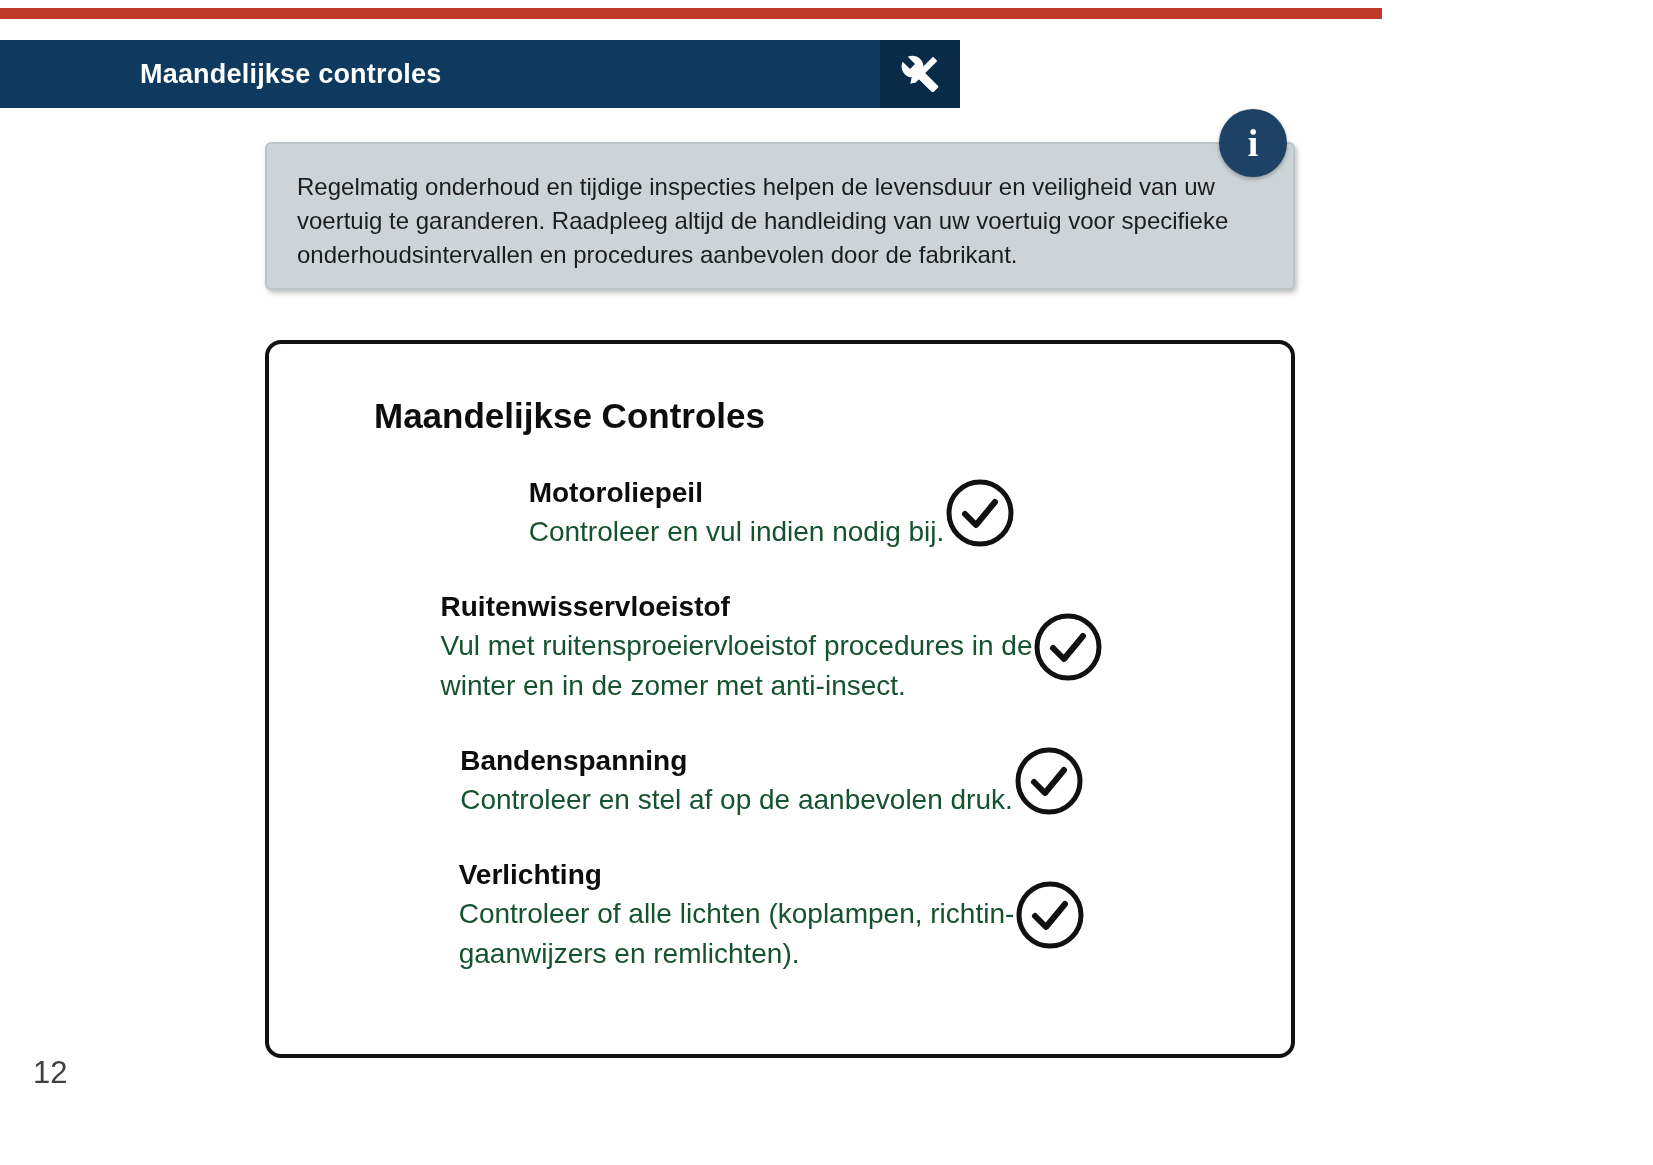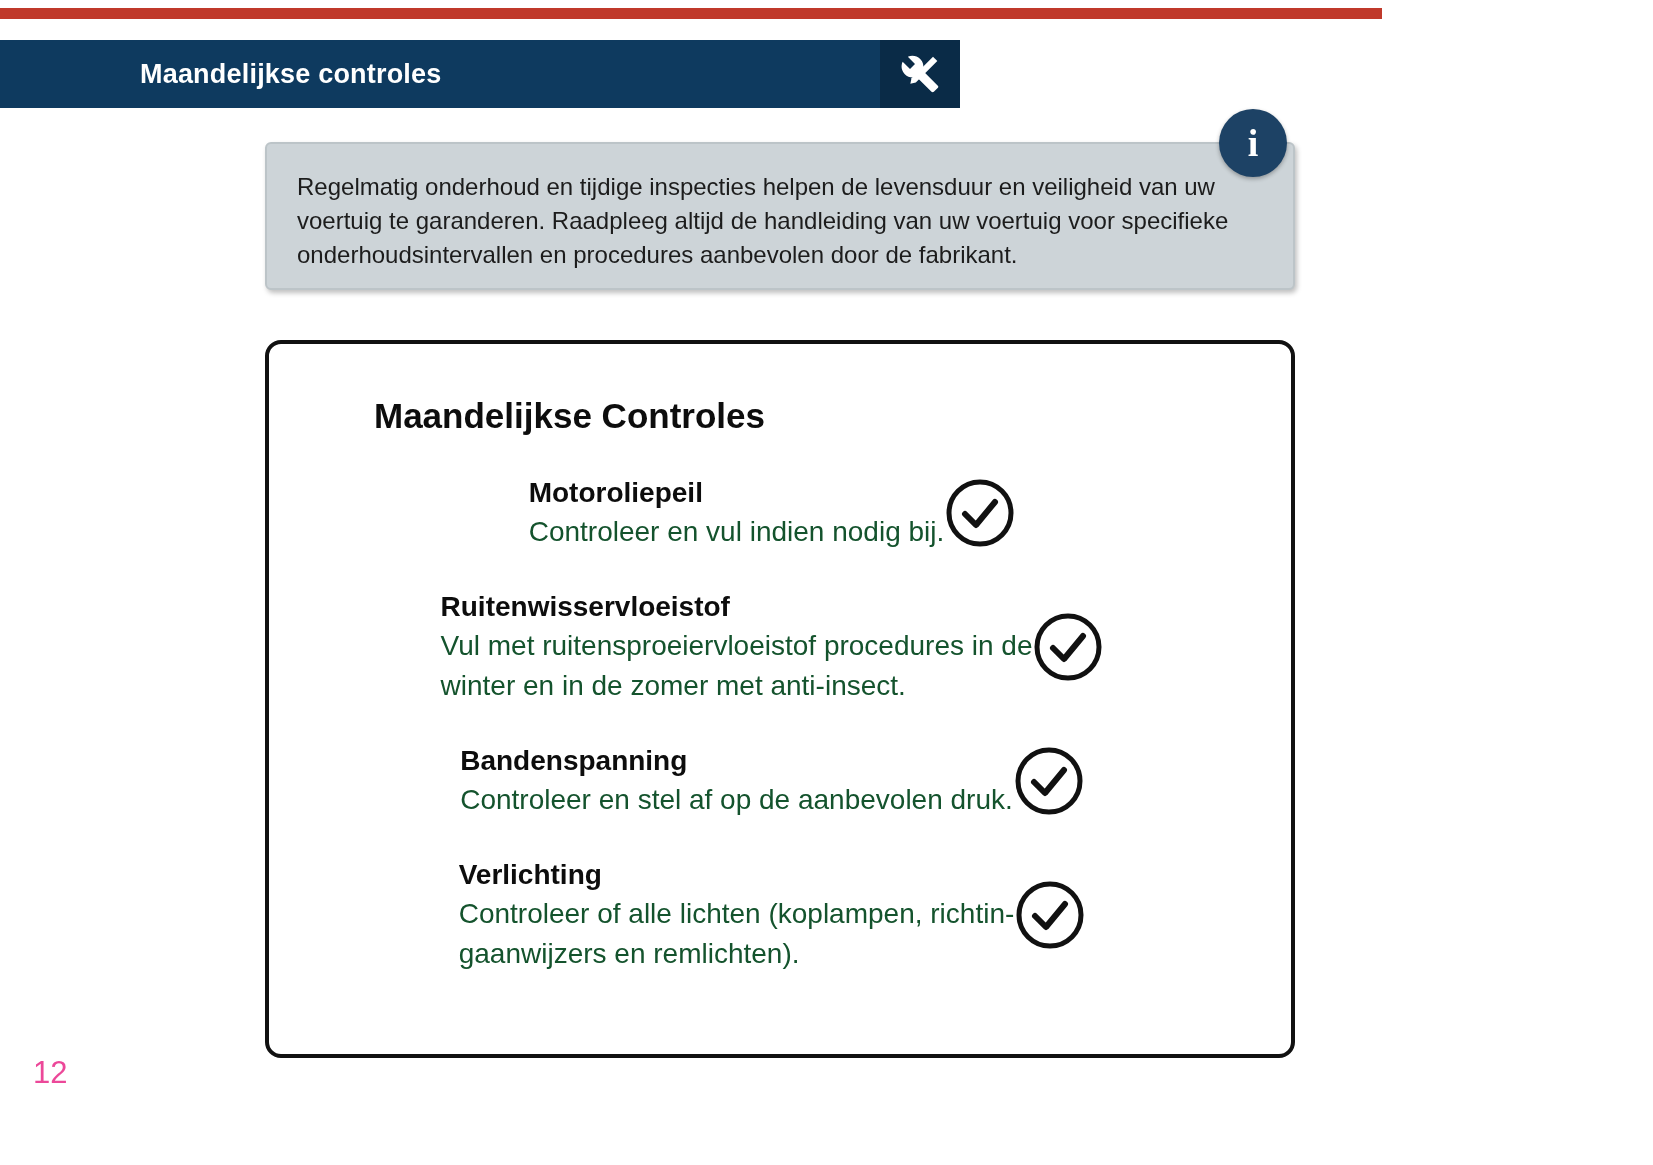--- a/index.html
+++ b/index.html
@@ -126,21 +126,21 @@
   .check {
     width: 72px; height: 72px;
     flex: 0 0 72px;
   }
   .check svg { width: 72px; height: 72px; display: block; }
 
   .page-number {
     position: absolute;
     left: 33px; top: 1055px;
     font-size: 31px;
-    color: #ec4899;
+    color: #404040;
   }
 </style>
 </head>
 <body>
 
 <div class="page">
 
   <div class="red-bar-top"></div>
   <div class="red-bar-right"></div>
 

